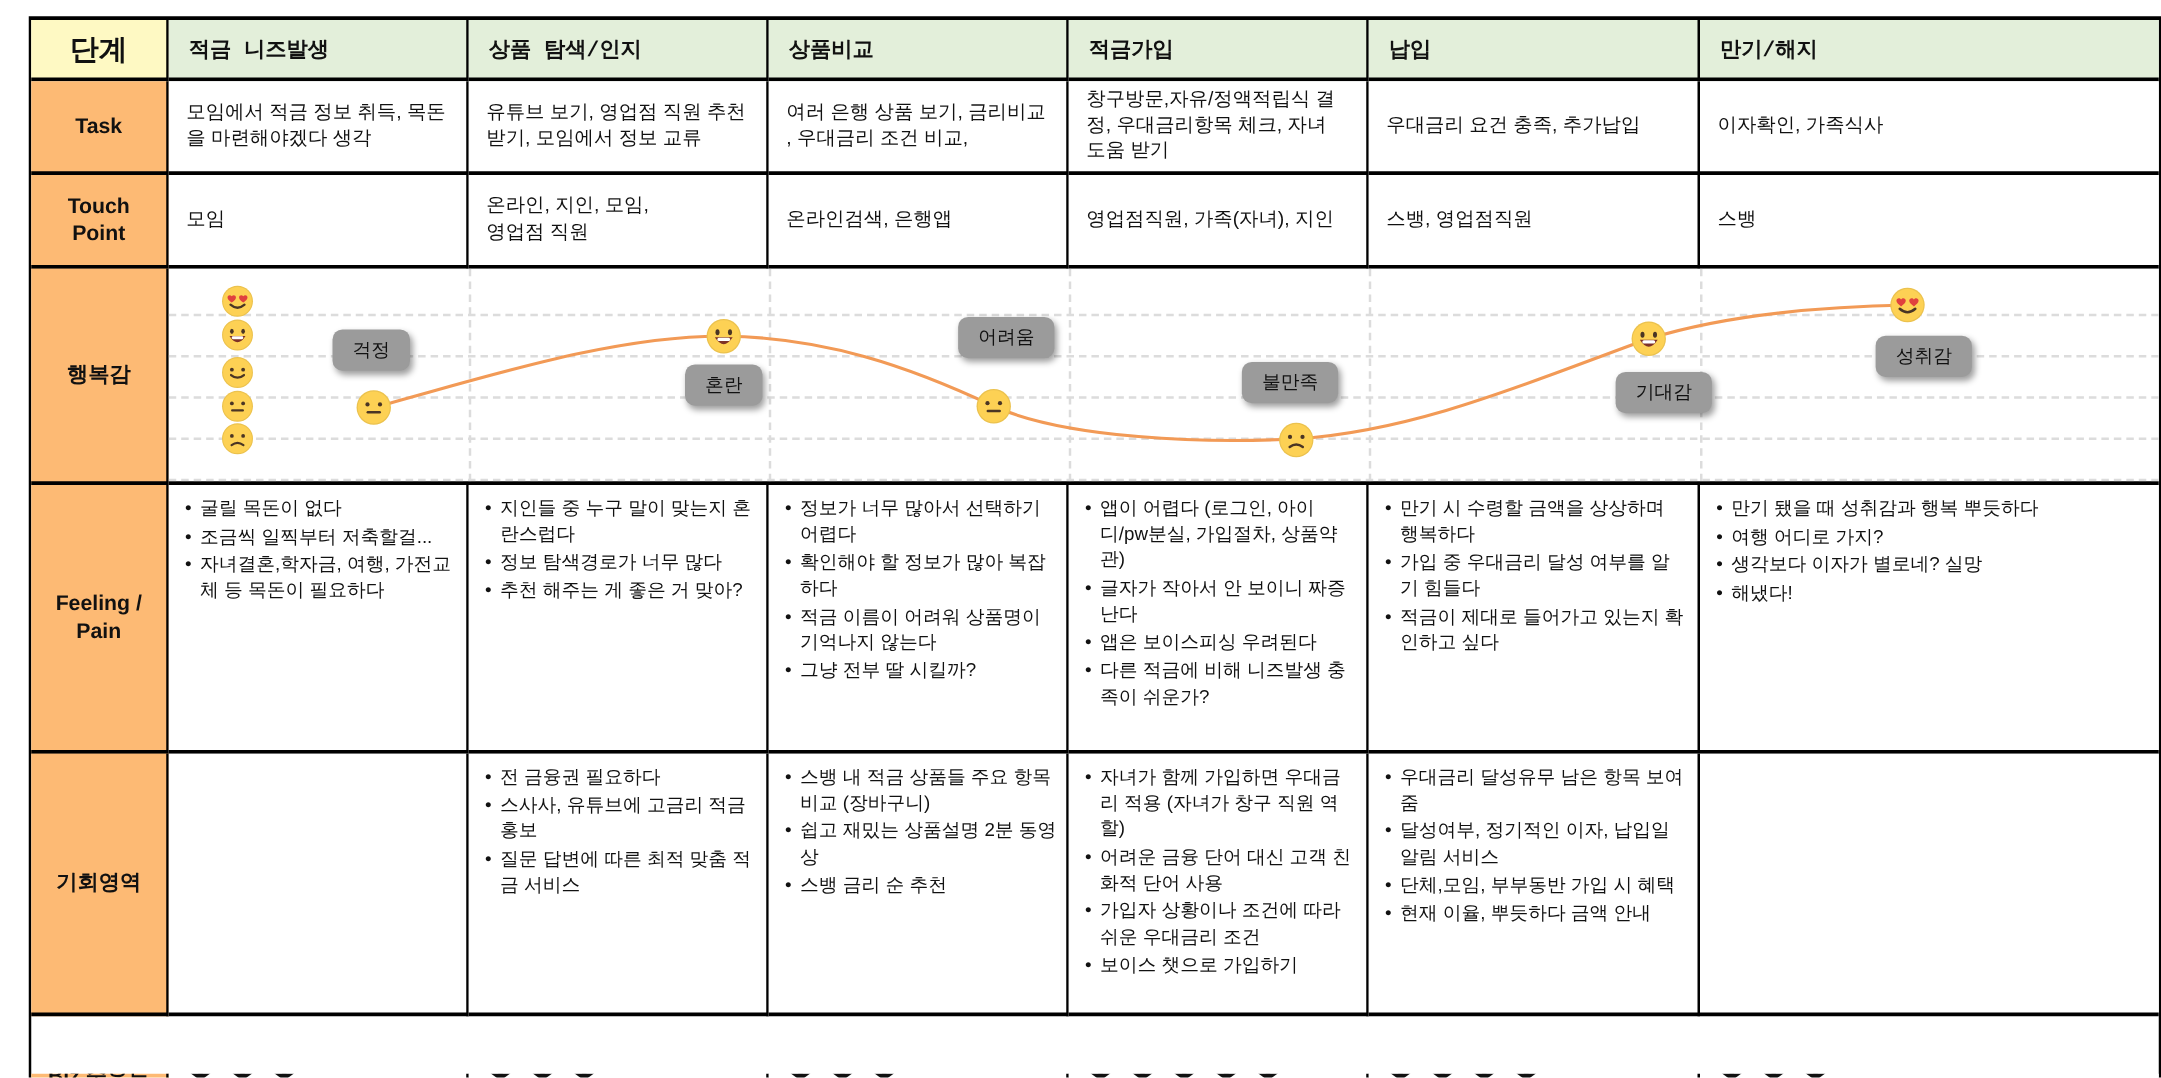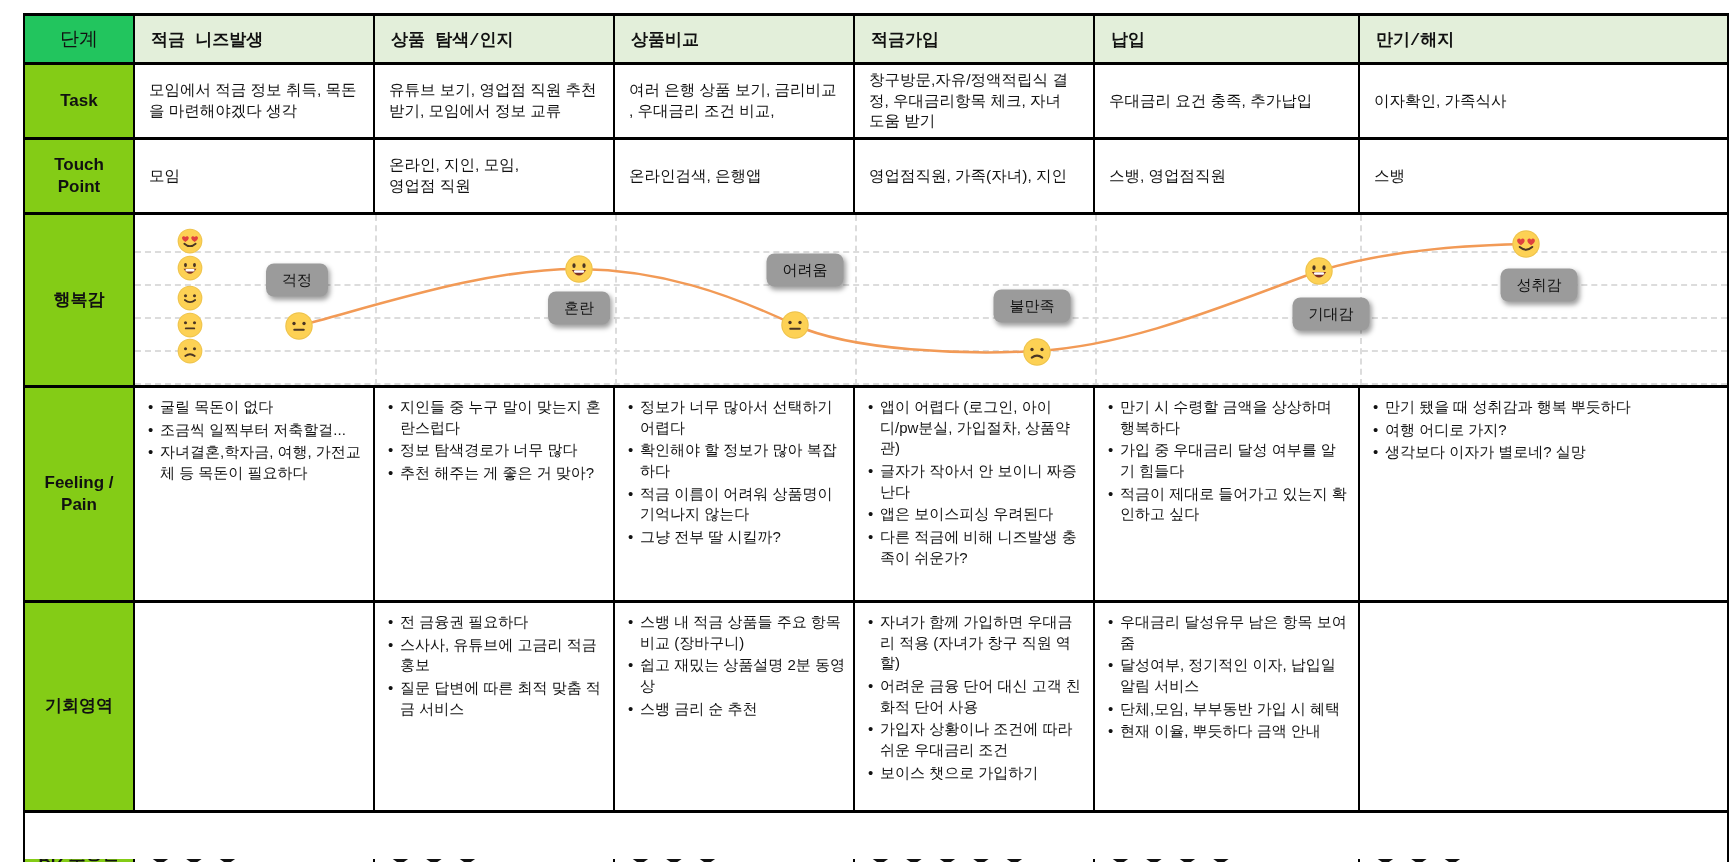--- a/index.html
+++ b/index.html
@@ -10,23 +10,23 @@
       grid-template-columns:110px 240px 240px 240px 240px 265px 367px;
       grid-template-rows:49px 75px 75px 173px 215px 210px 50px;
       border:3px solid #000;border-left-width:2px;border-right-width:2px;
       background:#fff;}
   .cell{box-sizing:border-box;border-right:2px solid #000;border-bottom:3px solid #000;
         overflow:hidden;background:#fff;}
   .last{border-right:none;}
   .bottom{border-bottom:none;margin-top:46px;}
   .stagehead{background:#E3EFDA;font-weight:bold;font-size:17px;
              display:flex;align-items:center;padding:0 16px;font-family:Liberation Mono, monospace;}
-  .corner{background:#22c55e;font-weight:normal;font-size:19px;
+  .corner{background:#fef9c3;font-weight:bold;font-size:23px;
           display:flex;align-items:center;justify-content:center;}
-  .rowlabel{background:#84cc16;font-weight:bold;font-size:17px;
+  .rowlabel{background:#fdba74;font-weight:bold;font-size:17px;
             display:flex;align-items:center;justify-content:center;
             text-align:center;white-space:pre-line;line-height:1.3;}
   .txt{font-size:15.5px;line-height:1.35;display:flex;align-items:center;
        padding:8px 14px;white-space:pre-line;}
   .bullets{font-size:15px;line-height:1.38;padding:9px 8px 8px 12px;}
   .bullet-item{position:relative;padding-left:13px;margin-bottom:2px;}
   .bullet-item::before{content:"\2022";position:absolute;left:1px;top:0;}
   .starcell{display:flex;align-items:center;padding:0 16px;
             font-family:"DejaVu Sans",sans-serif;font-size:21px;letter-spacing:4px;}
   
@@ -230,20 +230,21 @@
     </div>
   <div class="cell bullets">
       <div class="bullet-item">만기 시 수령할 금액을 상상하며 행복하다</div>
       <div class="bullet-item">가입 중 우대금리 달성 여부를 알기 힘들다</div>
       <div class="bullet-item">적금이 제대로 들어가고 있는지 확인하고 싶다</div>
     </div>
   <div class="cell bullets last">
       <div class="bullet-item">만기 됐을 때 성취감과 행복 뿌듯하다</div>
       <div class="bullet-item">여행 어디로 가지?</div>
       <div class="bullet-item">생각보다 이자가 별로네? 실망</div>
+      <div class="bullet-item">해냈다!</div>
     </div>
 
   <div class="cell rowlabel">기회영역</div>
   <div class="cell bullets"></div>
   <div class="cell bullets">
       <div class="bullet-item">전 금융권 필요하다</div>
       <div class="bullet-item">스사사, 유튜브에 고금리 적금 홍보</div>
       <div class="bullet-item">질문 답변에 따른 최적 맞춤 적금 서비스</div>
     </div>
   <div class="cell bullets">

